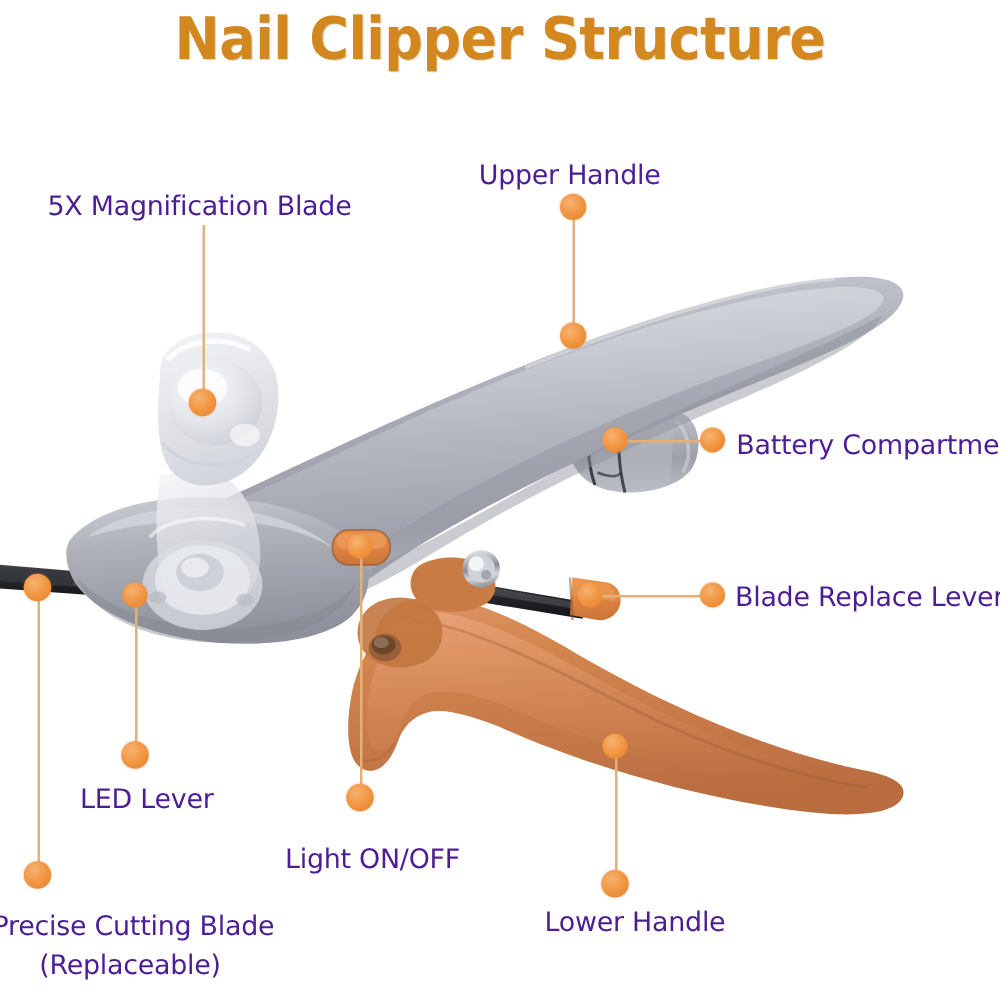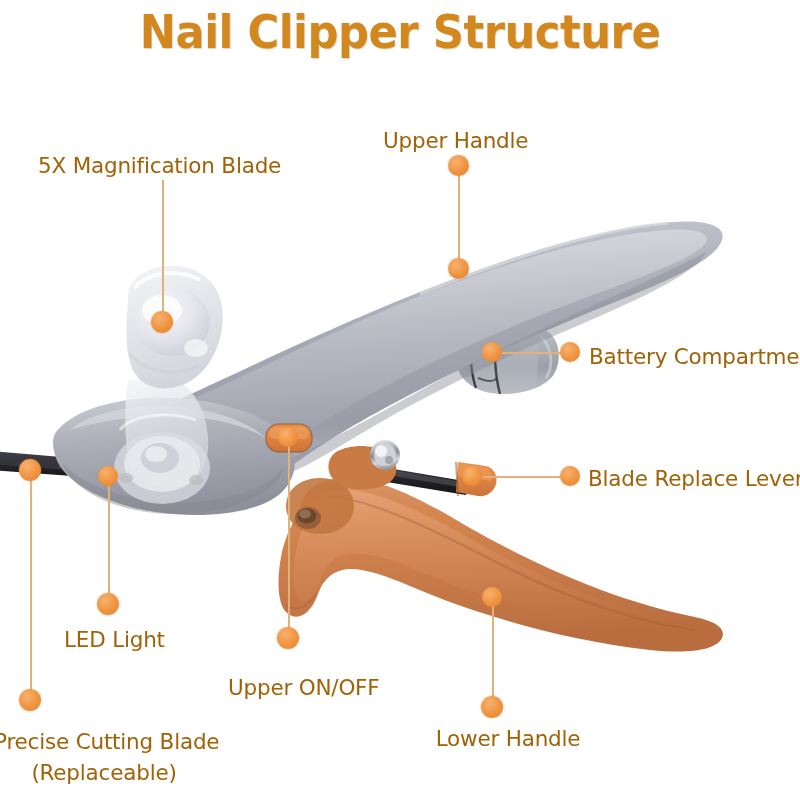--- a/index.html
+++ b/index.html
@@ -38,21 +38,21 @@
     white-space: nowrap;
     transform: scaleX(0.92);
     transform-origin: 50% 50%;
   }
 
   
   .label {
     position: absolute;
     font-family: "DejaVu Sans", "Liberation Sans", sans-serif;
     font-size: 21.5px;
-    color: #a16207;
+    color: #4c1d95;
     white-space: nowrap;
     letter-spacing: -0.2px;
     line-height: 1.45;
   }
   .label.center { text-align: center; }
 
   
   .leader {
     position: absolute;
     background: #E2B179;
@@ -324,26 +324,26 @@
   <div class="label" style="left:589px; top:341px;">Battery Compartment</div>
 
   <div class="leader h" style="left:472px; top:476px; width:98px;"></div>
   <div class="dot" style="left:462px; top:466px; width:20px; height:20px;"></div>
   <div class="dot" style="left:560px; top:466px; width:20px; height:20px;"></div>
   <div class="label" style="left:588px; top:463px;">Blade Replace Lever</div>
 
   <div class="leader v" style="left:108px; top:476px; height:128px;"></div>
   <div class="dot" style="left:98px; top:466px; width:20px; height:20px;"></div>
   <div class="dot" style="left:97px; top:593px; width:22px; height:22px;"></div>
-  <div class="label" style="left:64px; top:624px;">LED Light</div>
+  <div class="label" style="left:64px; top:624px;">LED Lever</div>
 
   <div class="leader v" style="left:288px; top:437px; height:200px;"></div>
   <div class="dot" style="left:278px; top:427px; width:20px; height:20px;"></div>
   <div class="dot" style="left:277px; top:627px; width:22px; height:22px;"></div>
-  <div class="label" style="left:228px; top:672px;">Upper ON/OFF</div>
+  <div class="label" style="left:228px; top:672px;">Light ON/OFF</div>
 
   <div class="leader v" style="left:30px; top:470px; height:230px;"></div>
   <div class="dot" style="left:19px; top:459px; width:22px; height:22px;"></div>
   <div class="dot" style="left:19px; top:689px; width:22px; height:22px;"></div>
   <div class="label center" style="left:-6px; top:726px; width:220px;">
     <div>Precise Cutting Blade</div>
     <div>(Replaceable)</div>
   </div>
 
   <div class="leader v" style="left:492px; top:597px; height:109px;"></div>

